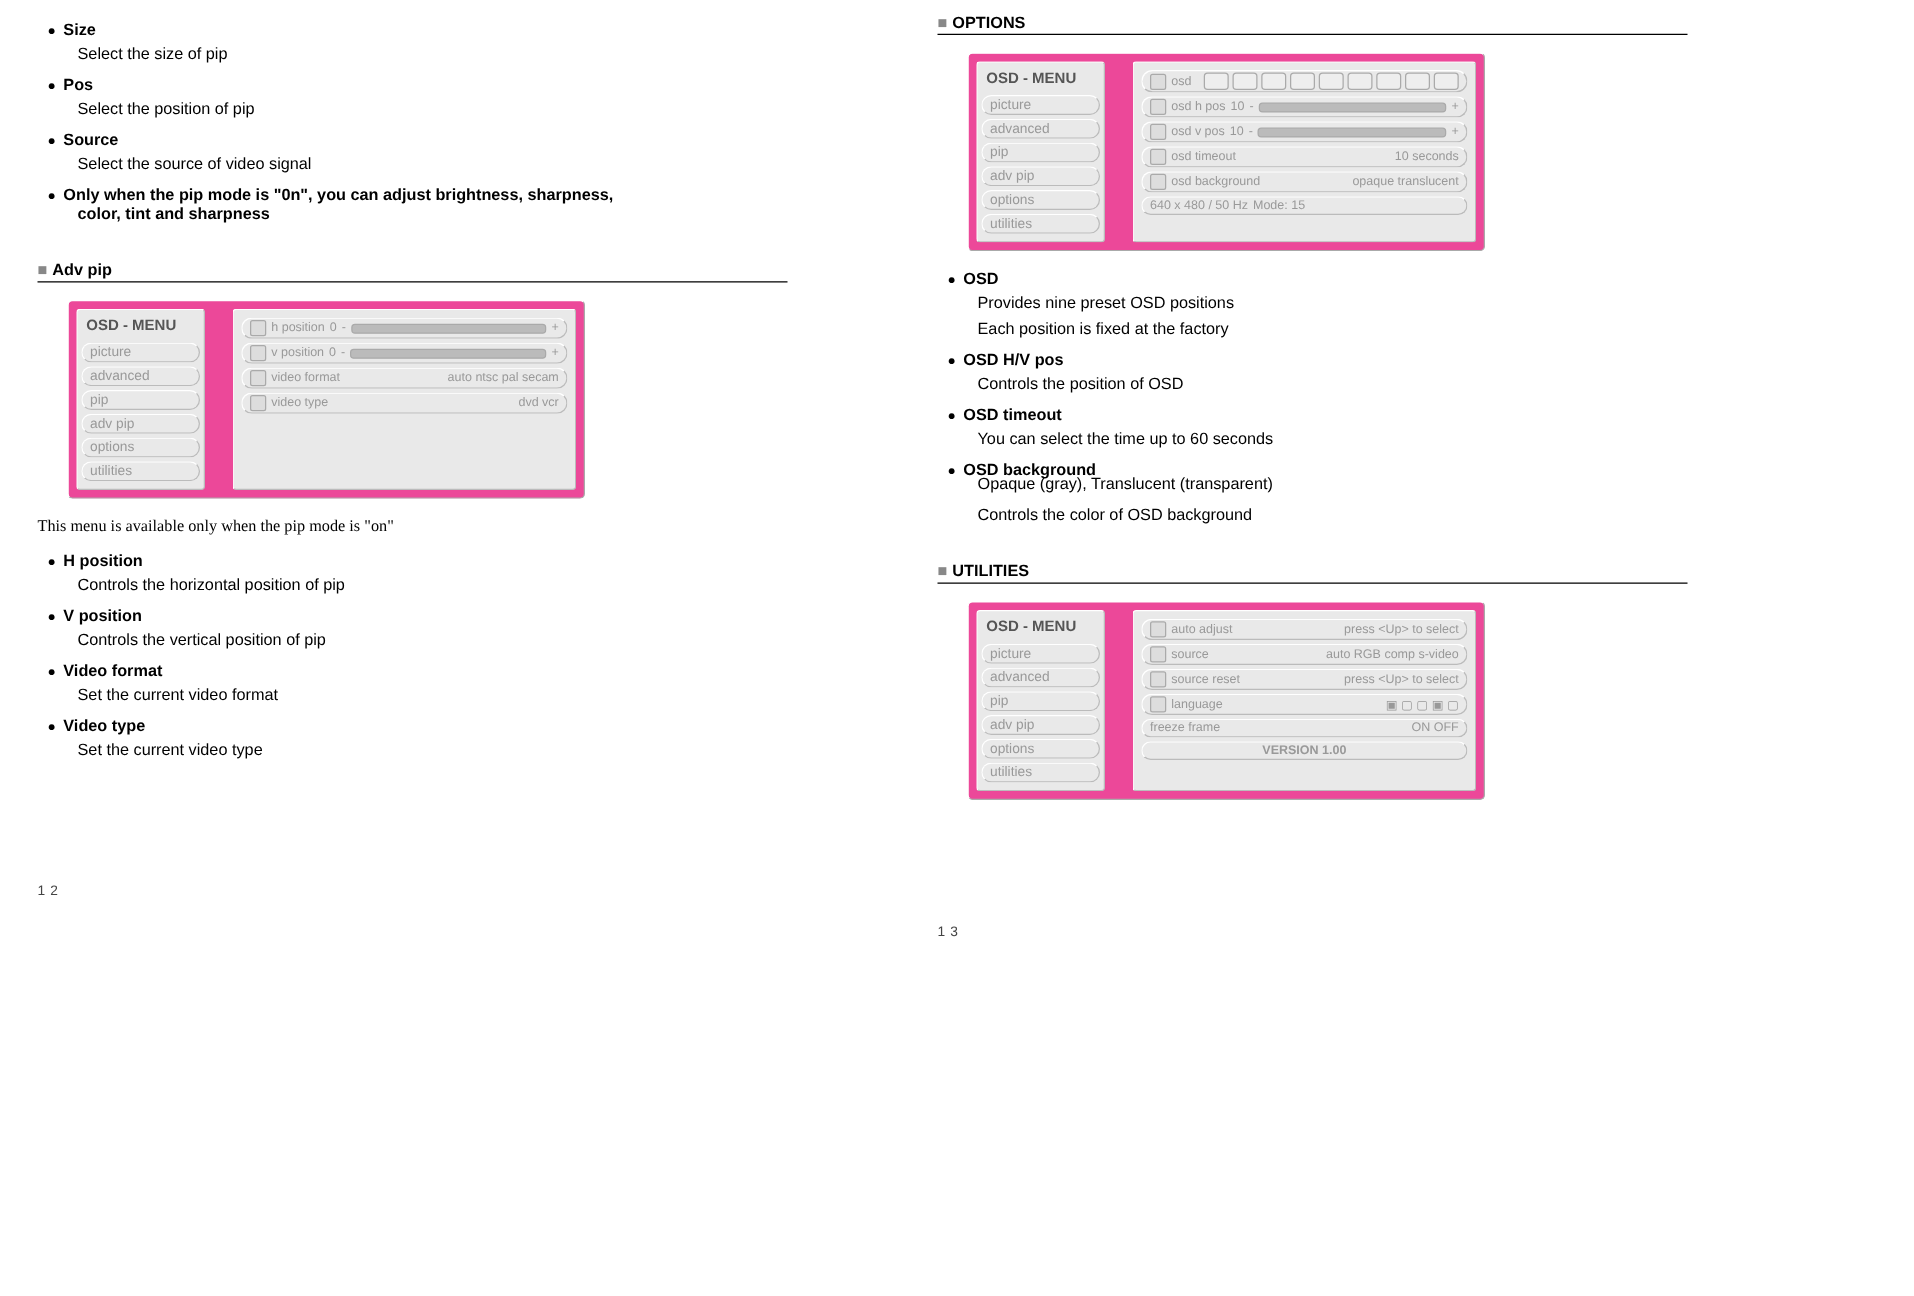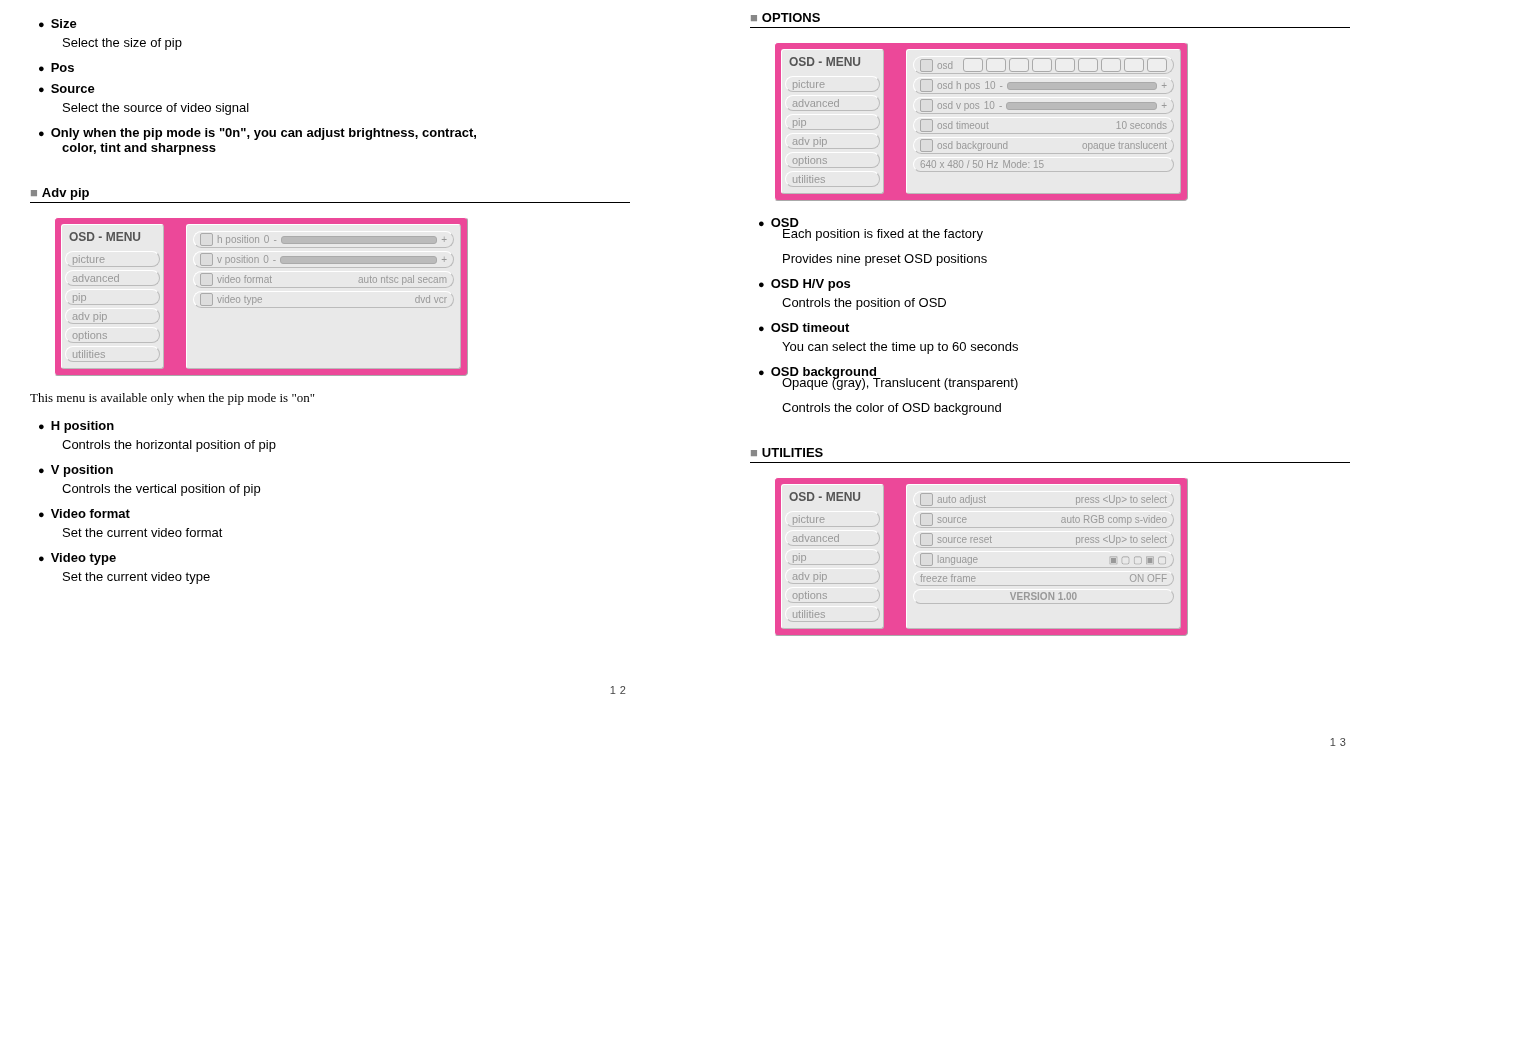--- a/index.html
+++ b/index.html
@@ -45,21 +45,21 @@
   }
   .note-bold {
     font-weight: bold;
     margin-left: 24px;
   }
   .note-plain {
     margin: 12px 0;
     font-family: Liberation Serif, serif;
   }
   .pagenum {
-    text-align: right;
+    text-align: left;
     font-size: 11px;
     margin-top: 100px;
     letter-spacing: 4px;
     color: #444;
   }
 
   
   .osd {
     margin: 14px 0 14px 24px;
     width: 400px;
@@ -148,27 +148,28 @@
 <body>
 
 <div class="column">
 
   <div class="bullet-item">
     <div class="bullet-title">Size</div>
     <div class="desc">Select the size of pip</div>
   </div>
   <div class="bullet-item">
     <div class="bullet-title">Pos</div>
+    <div class="desc">Select the position of pip</div>
   </div>
   <div class="bullet-item">
     <div class="bullet-title">Source</div>
     <div class="desc">Select the source of video signal</div>
   </div>
   <div class="bullet-item">
-    <div class="bullet-title">Only when the pip mode is "0n", you can adjust brightness, contract,</div>
+    <div class="bullet-title">Only when the pip mode is "0n", you can adjust brightness, sharpness,</div>
     <div class="note-bold">color, tint and sharpness</div>
   </div>
 
   <div class="section-header">Adv pip</div>
 
   <div class="osd">
     <div class="osd-left">
       <div class="osd-title">OSD - MENU</div>
       <div class="osd-item">picture</div>
       <div class="osd-item">advanced</div>
@@ -288,22 +289,22 @@
         </div>
       <div class="osd-row" style="justify-content:flex-start">
           <span>640 x 480  / 50 Hz</span>
           <span>Mode: 15</span>
         </div>
     </div>
   </div>
 
   <div class="bullet-item">
     <div class="bullet-title">OSD</div>
+    <div class="desc">Provides nine preset OSD positions</div>
     <div class="desc" style="margin-top:-4px">Each position is fixed at the factory</div>
-    <div class="desc">Provides nine preset OSD positions</div>
   </div>
   <div class="bullet-item">
     <div class="bullet-title">OSD H/V pos</div>
     <div class="desc">Controls the position of OSD</div>
   </div>
   <div class="bullet-item">
     <div class="bullet-title">OSD timeout</div>
     <div class="desc">You can select the time up to 60 seconds</div>
   </div>
   <div class="bullet-item">

